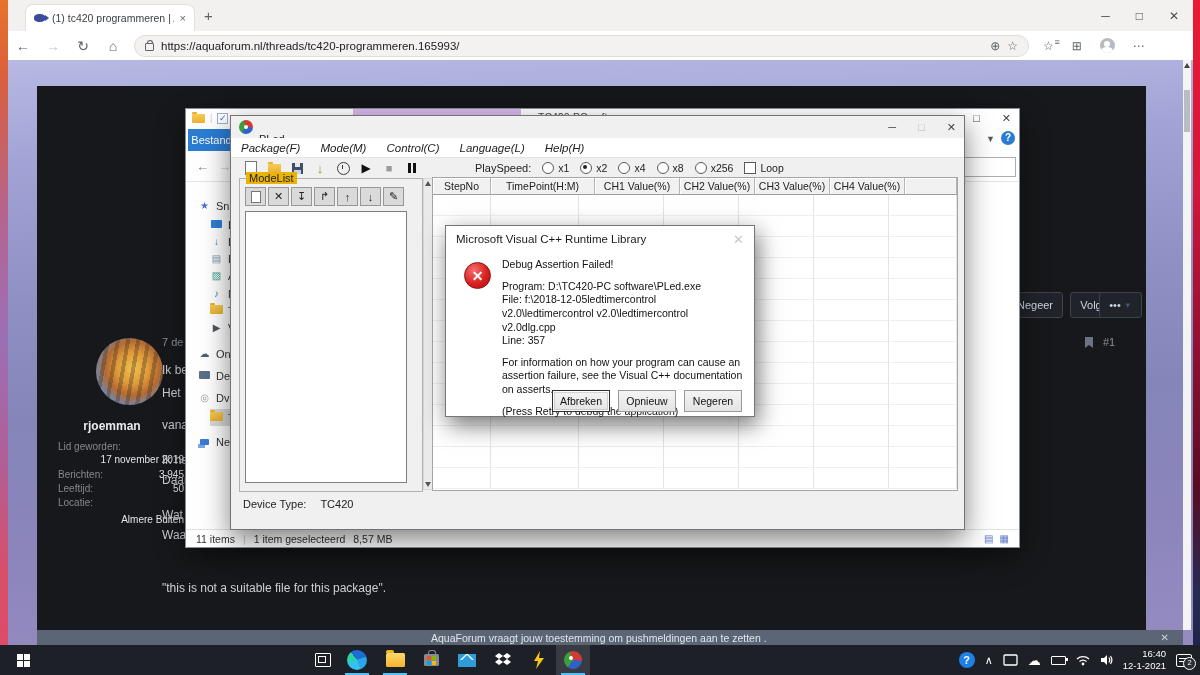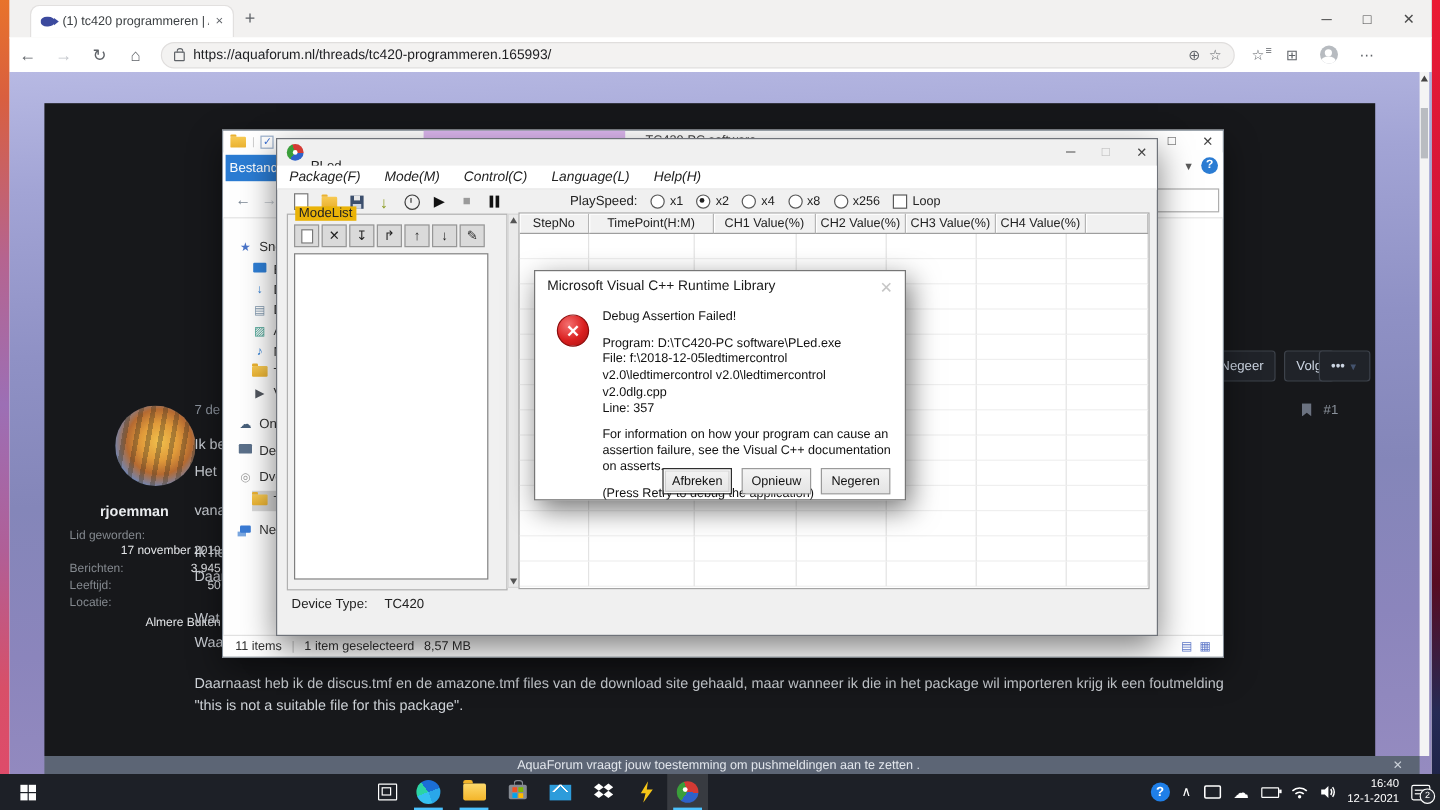--- a/index.html
+++ b/index.html
@@ -287,21 +287,20 @@
           </div>
 
         <span class="frag" style="top:277px;">Ik be</span>
         <span class="frag" style="top:300px;">Het</span>
         <span class="frag" style="top:332px;">vana</span>
         <span class="frag" style="top:367px;">Ik he</span>
         <span class="frag" style="top:387px;">Daar</span>
         <span class="frag" style="top:422px;">Wat</span>
         <span class="frag" style="top:442px;">Waa</span>
 
-        <div class="postline" style="top:476px;">Daarnaast heb ik de discus.tmf en de amazone.tmf files van de download site gehaald, maar wanneer ik die in het package wil importeren krijg ik een foutmelding</div>
         <div class="postline" style="top:495px;">"this is not a suitable file for this package".</div>
       </div>
 
       <div class="notifbar">
         <span class="txt">AquaForum vraagt jouw toestemming om pushmeldingen aan te zetten .</span>
         <span class="x">✕</span>
       </div>
 
       <div class="pagescroll">
         <span class="up"></span>

